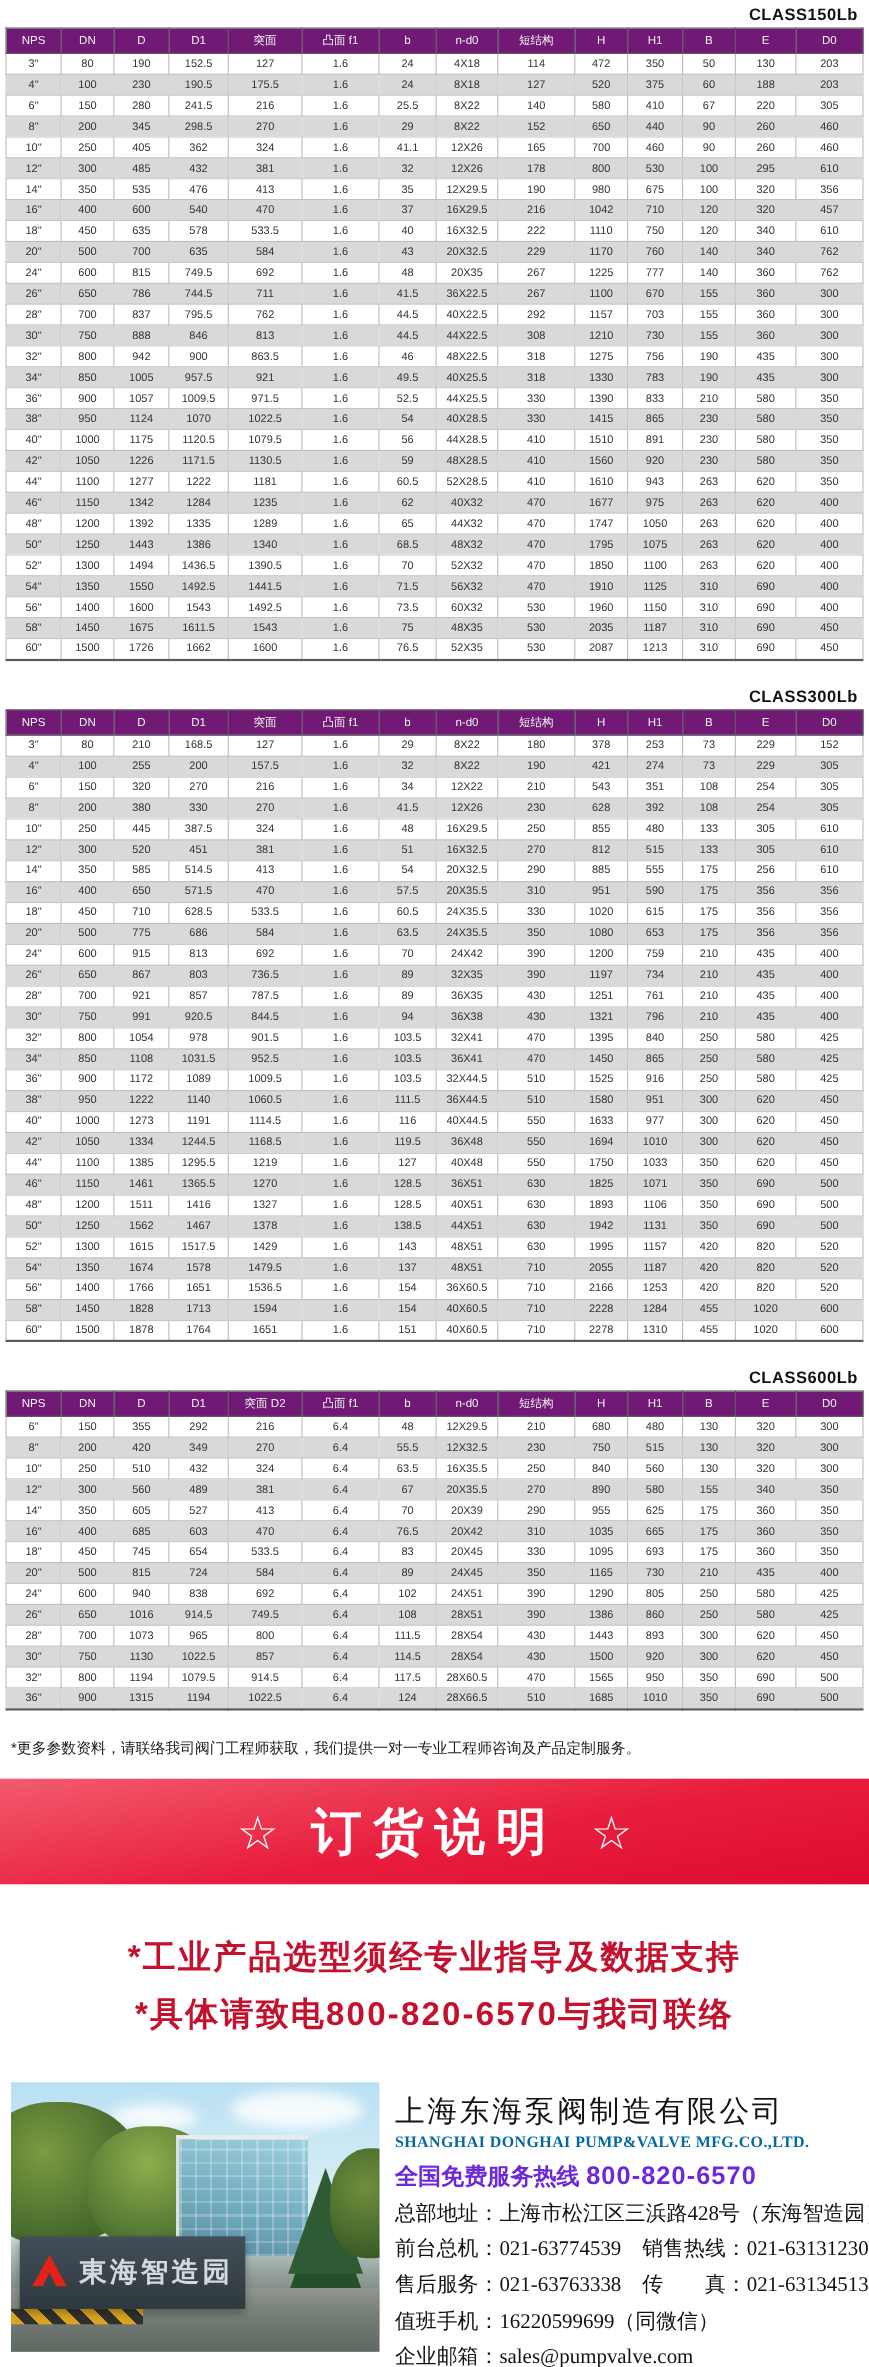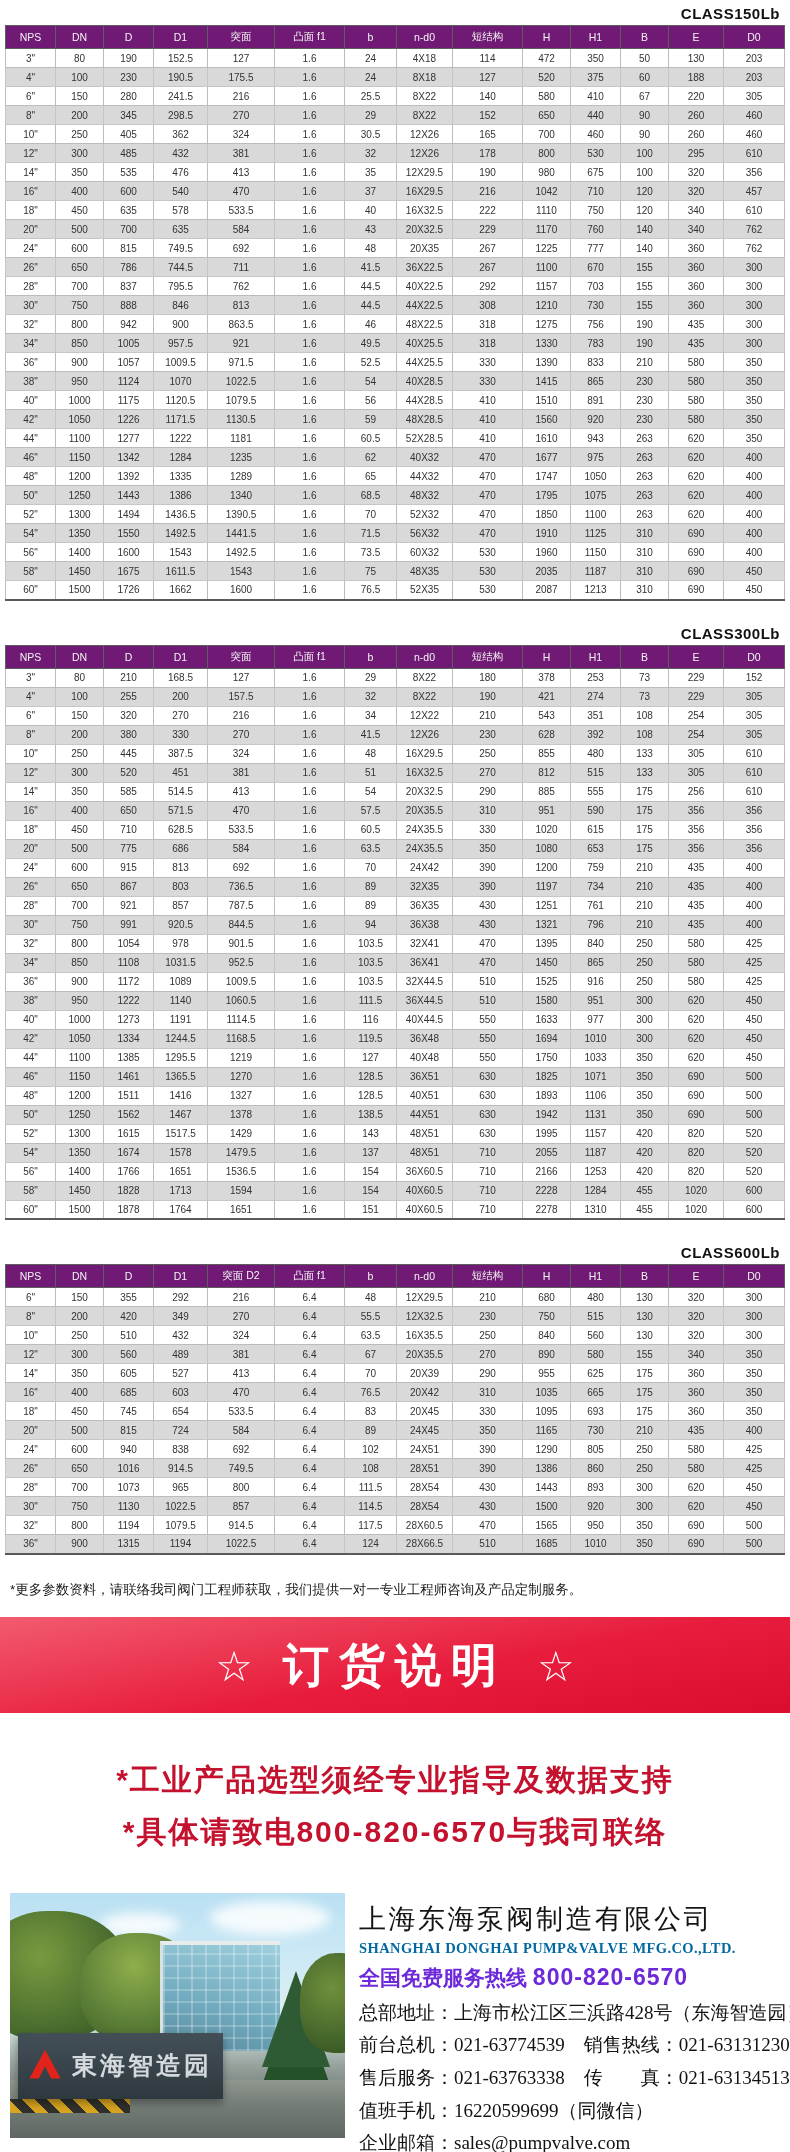--- a/index.html
+++ b/index.html
@@ -206,21 +206,21 @@
             <td>260</td>
             <td>460</td>
           </tr>
           <tr>
             <td>10"</td>
             <td>250</td>
             <td>405</td>
             <td>362</td>
             <td>324</td>
             <td>1.6</td>
-            <td>30.5</td>
+            <td>41.1</td>
             <td>12X26</td>
             <td>165</td>
             <td>700</td>
             <td>460</td>
             <td>90</td>
             <td>260</td>
             <td>460</td>
           </tr>
           <tr>
             <td>12"</td>

